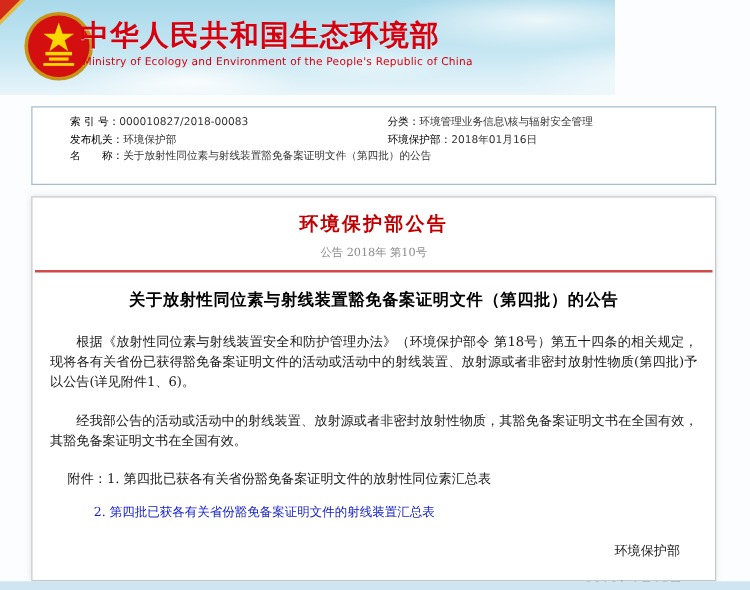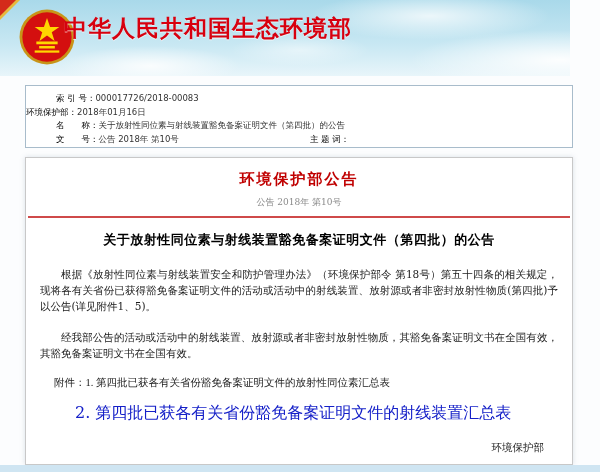--- a/index.html
+++ b/index.html
@@ -6,21 +6,21 @@
   html,body { width:600px; height:472px; }
   body {
     position:relative;
     background:#fcfdfe;
     font-family:"DejaVu Sans","Liberation Sans",sans-serif;
     overflow:hidden;
   }
 
   
   .header {
-    position:absolute; top:0; left:0; width:570px; height:76px;
+    position:absolute; top:0; left:0; width:492px; height:76px;
     background:
       radial-gradient(90px 20px at 150px 66px, rgba(255,255,255,.85), rgba(255,255,255,0)),
       radial-gradient(120px 24px at 430px 16px, rgba(255,255,255,.75), rgba(255,255,255,0)),
       radial-gradient(150px 30px at 560px 60px, rgba(255,255,255,.95), rgba(255,255,255,0)),
       radial-gradient(70px 16px at 300px 50px, rgba(255,255,255,.5), rgba(255,255,255,0)),
       linear-gradient(180deg,#a9d9ea 0%, #c9e8f3 60%, #e8f5fa 100%);
   }
   .corner-fold {
     position:absolute; top:0; left:0; width:0; height:0;
     border-top:16px solid #d42a1a; border-right:16px solid transparent;
@@ -71,23 +71,23 @@
   }
   .redline { border-top:2px solid #cf4a4a; margin:0 -10px 13px -10px; }
   .notice-title {
     text-align:center; color:#000; font-size:13px; font-weight:bold;
     margin:0 0 17px; letter-spacing:.5px;
   }
   .body-p {
     font-size:10.5px; color:#1a1a1a; line-height:16px;
     text-indent:21px; text-align:justify; margin:0 2px 15px 2px;
   }
-  .attach-row { font-size:10.5px; color:#1a1a1a; margin:2px 0 13px 16px;font-family:Liberation Serif, serif; }
+  .attach-row { font-size:10.5px; color:#1a1a1a; margin:2px 0 13px 16px; }
   .attach-link { color:#1520c8; margin-left:37px; display:inline-block; cursor:pointer; }
-  .attach-row-2 { font-size:16px; margin:0 0 17px 0; }
+  .attach-row-2 { font-size:10px; margin:0 0 17px 0; }
   .sig { text-align:right; font-size:10.5px; color:#1a1a1a; padding-right:16px; margin-bottom:15px; }
   .sig-date { text-align:right; font-size:10.5px; color:#1a1a1a; padding-right:14px; margin-bottom:14px; }
 
   .page-bottom {
     position:absolute; left:0; top:465px; width:600px; height:7px;
     background:#cfe5f2;
   }
 </style>
 </head>
 <body>
@@ -97,56 +97,55 @@
     <svg viewBox="0 0 100 100" width="56" height="56">
       <circle cx="50" cy="50" r="49" fill="#c89418"></circle>
       <circle cx="50" cy="50" r="44" fill="#d40f0f"></circle>
       <polygon points="50,16 55.5,32 72,32 58.5,41.5 63.5,57 50,47.5 36.5,57 41.5,41.5 28,32 44.5,32" fill="#ffd700"></polygon>
       <rect x="31" y="58" width="38" height="5" fill="#ffd700"></rect>
       <rect x="36" y="66" width="28" height="4.5" fill="#ffd700"></rect>
       <rect x="28" y="74" width="44" height="4" fill="#ffd700"></rect>
     </svg>
   </span>
   <div class="mtitle-cn">中华人民共和国生态环境部</div>
+  <div class="mtitle-en">Ministry of Ecology and Environment of the People's Republic of China</div>
   <div class="corner-fold-gold"></div>
   <div class="corner-fold"></div>
 </div>
 
 <div class="meta-card">
   <div class="meta-row">
     <div class="meta-cell-l">
-      <span class="meta-label">索 引 号：</span><span class="meta-value">000017726/2018-00083</span>
+      <span class="meta-label">索 引 号：</span><span class="meta-value">000010827/2018-00083</span>
+    </div>
+    <div class="meta-cell-r">
+      <span class="meta-label">分类：</span><span class="meta-value">环境管理业务信息\核与辐射安全管理</span>
     </div>
   </div>
   <div class="meta-row">
+    <div class="meta-cell-l">
+      <span class="meta-label">发布机关：</span><span class="meta-value">环境保护部</span>
+    </div>
     <div class="meta-cell-r">
       <span class="meta-label">环境保护部：</span><span class="meta-value">2018年01月16日</span>
     </div>
   </div>
   <div class="meta-row">
     <div class="meta-cell-l wide">
       <span class="meta-label">名　　称：</span><span class="meta-value">关于放射性同位素与射线装置豁免备案证明文件（第四批）的公告</span>
     </div>
   </div>
-  <div class="meta-row">
-    <div class="meta-cell-l">
-      <span class="meta-label">文　　号：</span><span class="meta-value">公告 2018年 第10号</span>
-    </div>
-    <div class="meta-cell-r">
-      <span class="meta-label">主 题 词：</span>
-    </div>
-  </div>
 </div>
 
 <div class="notice-card">
   <div class="agency-title">环境保护部公告</div>
   <div class="doc-number">公告 2018年 第10号</div>
   <div class="redline"></div>
   <div class="notice-title">关于放射性同位素与射线装置豁免备案证明文件（第四批）的公告</div>
-  <p class="body-p">根据《放射性同位素与射线装置安全和防护管理办法》（环境保护部令 第18号）第五十四条的相关规定，现将各有关省份已获得豁免备案证明文件的活动或活动中的射线装置、放射源或者非密封放射性物质(第四批)予以公告(详见附件1、5)。</p>
+  <p class="body-p">根据《放射性同位素与射线装置安全和防护管理办法》（环境保护部令 第18号）第五十四条的相关规定，现将各有关省份已获得豁免备案证明文件的活动或活动中的射线装置、放射源或者非密封放射性物质(第四批)予以公告(详见附件1、6)。</p>
   <p class="body-p">经我部公告的活动或活动中的射线装置、放射源或者非密封放射性物质，其豁免备案证明文书在全国有效，其豁免备案证明文书在全国有效。</p>
   <div class="attach-row">
     <span>附件：</span><span>1. 第四批已获各有关省份豁免备案证明文件的放射性同位素汇总表</span>
   </div>
   <div class="attach-row-2">
     <span class="attach-link">2. 第四批已获各有关省份豁免备案证明文件的射线装置汇总表</span>
   </div>
   <div class="sig">环境保护部</div>
   <div class="sig-date">2018年1月15日</div>
 

